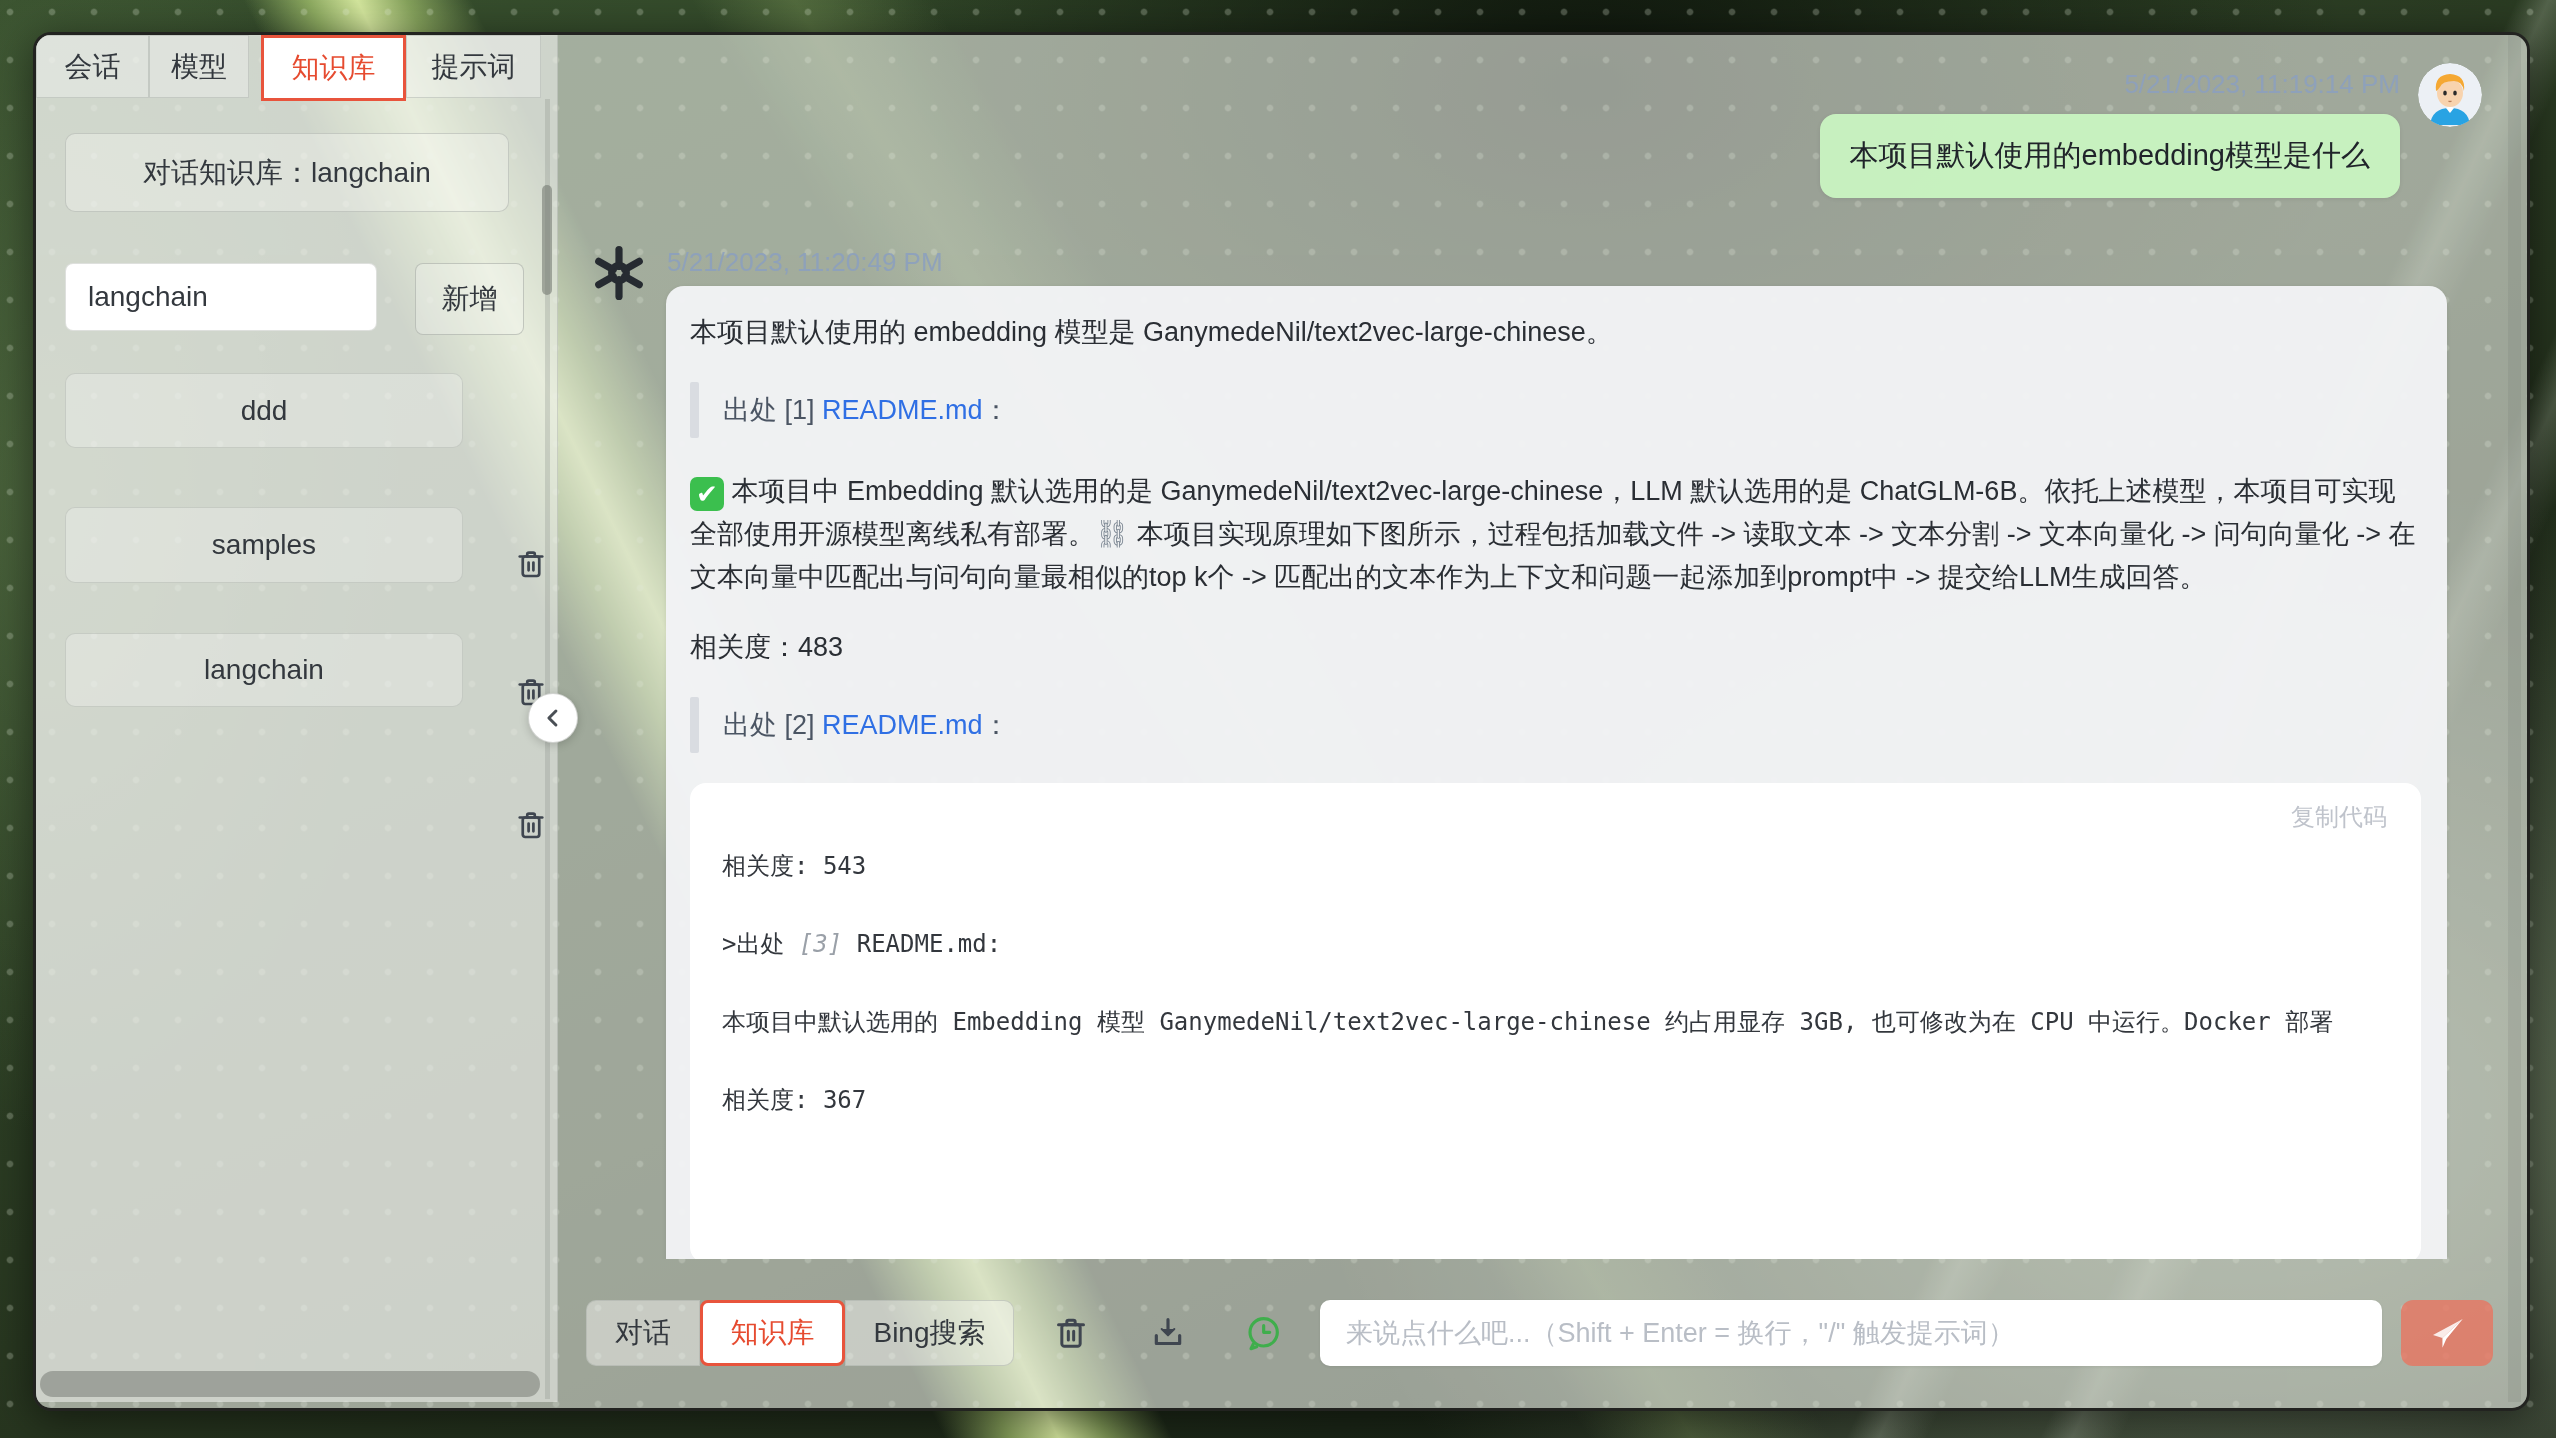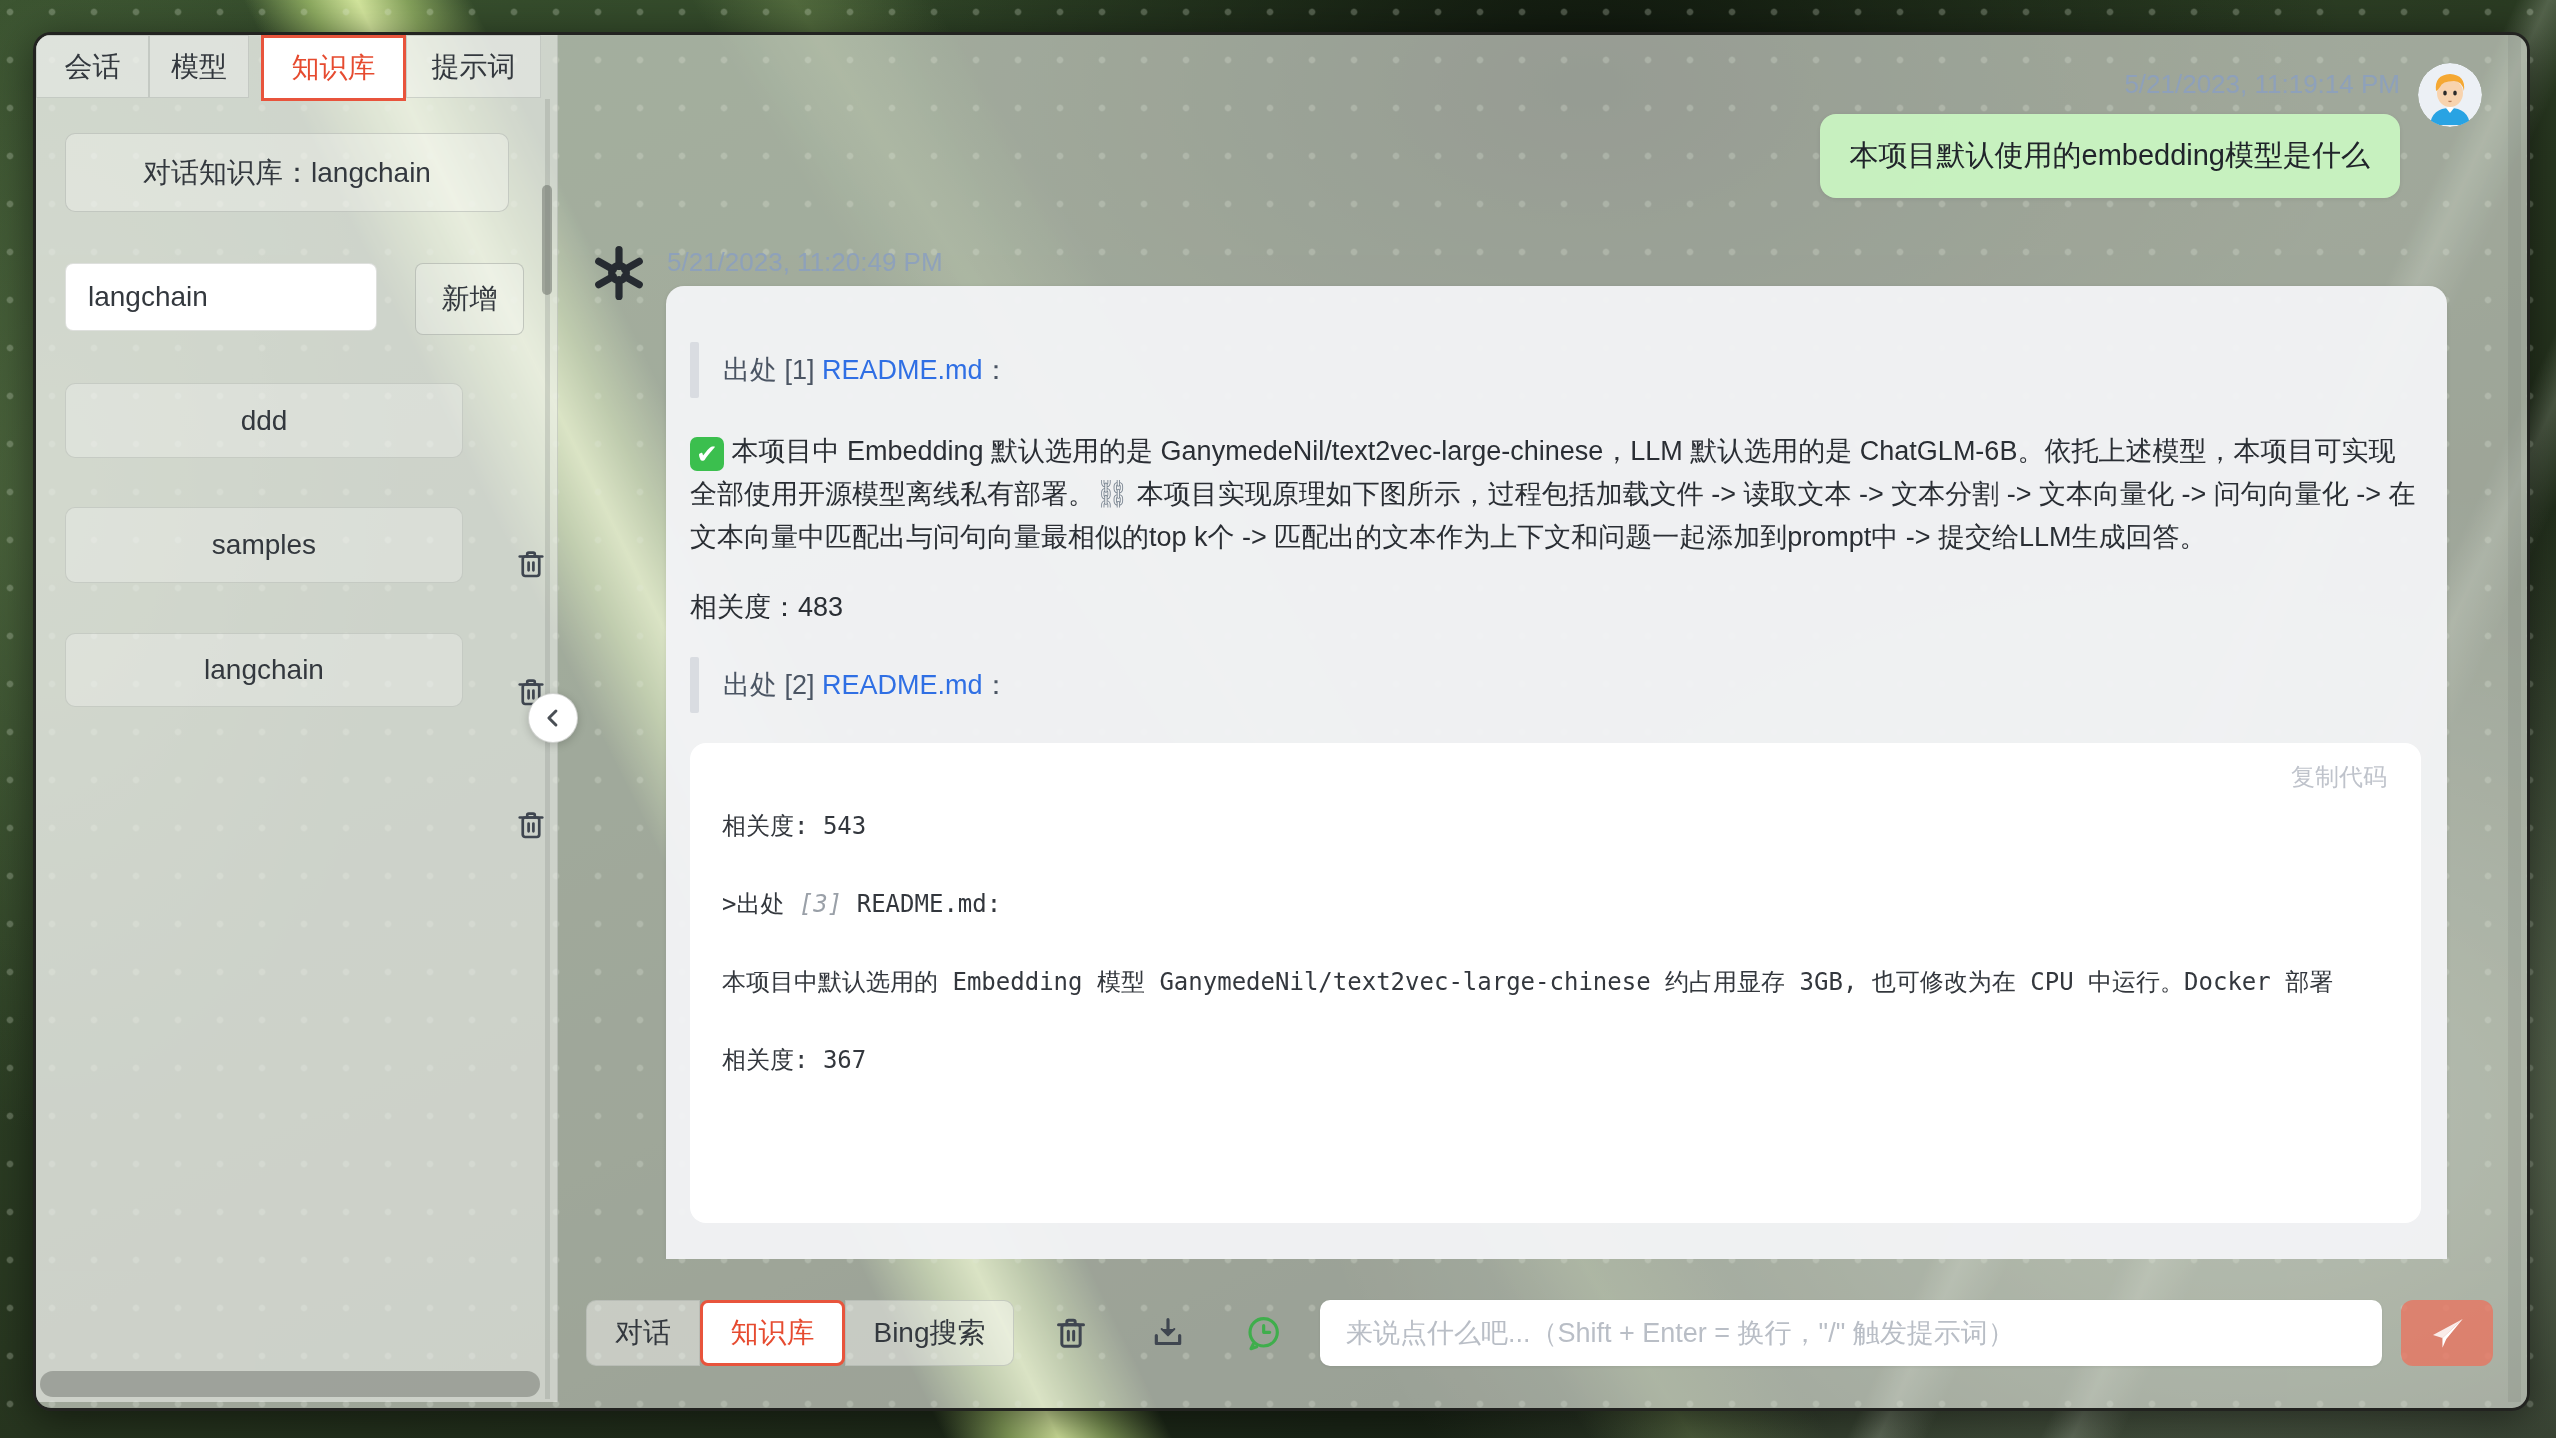--- a/index.html
+++ b/index.html
@@ -122,21 +122,21 @@
     <div class="tab" style="left:0;width:113px">会话</div>
     <div class="tab" style="left:113px;width:100px">模型</div>
     <div class="tab active" style="left:225px;width:145px">知识库</div>
     <div class="tab" style="left:370px;width:135px">提示词</div>
 
     <div class="kb-header">对话知识库：langchain</div>
 
     <input class="kb-input" type="text" value="langchain" style="">
     <button class="add-btn">新增</button>
 
-    <div class="kb-item" style="top:348px;height:75px">ddd</div>
+    <div class="kb-item" style="top:338px;height:75px">ddd</div>
     <div class="kb-item" style="top:472px;height:76px">samples</div>
     <div class="kb-item" style="top:598px;height:74px">langchain</div>
 
     <button class="trash-btn" style="left:477px;top:511px">
       <svg width="36" height="36" viewBox="0 0 24 24" fill="none" stroke="#3f4650" stroke-width="1.8" stroke-linecap="round">
         <path d="M4.5 7h15"></path>
           <path d="M9.5 7V5.4a1 1 0 011-1h3a1 1 0 011 1V7"></path>
         <rect x="6.5" y="7" width="11" height="13" rx="1.6"></rect>
           <path d="M10.4 11v5.2M13.6 11v5.2"></path>
       </svg>
@@ -204,20 +204,21 @@
             <rect x="28.4" y="5" width="7.2" height="24" rx="3.6" transform="rotate(240 32 32)"></rect>
             <rect x="28.4" y="5" width="7.2" height="24" rx="3.6" transform="rotate(300 32 32)"></rect>
             <circle cx="32" cy="32" r="8.4" fill="none" stroke="#262b31" stroke-width="5"></circle>
           </g>
         </svg>
       </div>
 
       <div class="ts" style="left:110px;top:212px">5/21/2023, 11:20:49 PM</div>
 
       <div class="card">
+        <p>本项目默认使用的 embedding 模型是 GanymedeNil/text2vec-large-chinese。</p>
 
         <div class="quote">
           <div class="quote-bar"></div>
           <div class="quote-text">
             <span>出处 [1] </span><a class="link">README.md</a><span>：</span>
           </div>
         </div>
 
         <p class="p3"><span class="check">✔</span><span> 本项目中 Embedding 默认选用的是 GanymedeNil/text2vec-large-chinese，LLM 默认选用的是 ChatGLM-6B。依托上述模型，本项目可实现全部使用开源模型离线私有部署。</span><span class="chain">⛓</span><span> 本项目实现原理如下图所示，过程包括加载文件 -&gt; 读取文本 -&gt; 文本分割 -&gt; 文本向量化 -&gt; 问句向量化 -&gt; 在文本向量中匹配出与问句向量最相似的top k个 -&gt; 匹配出的文本作为上下文和问题一起添加到prompt中 -&gt; 提交给LLM生成回答。</span></p>
 

